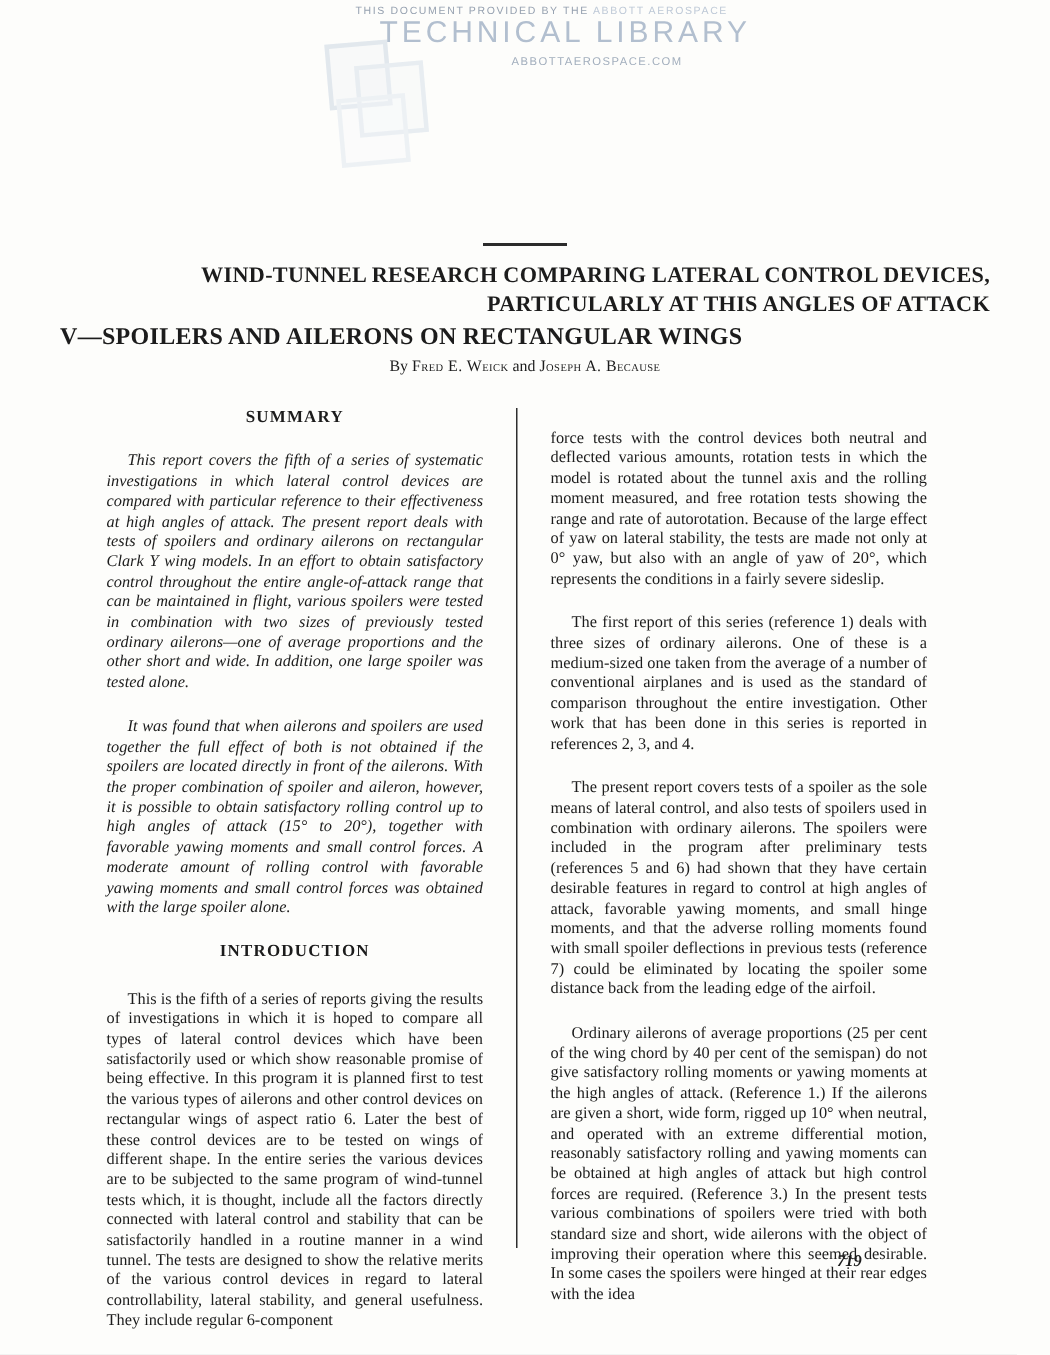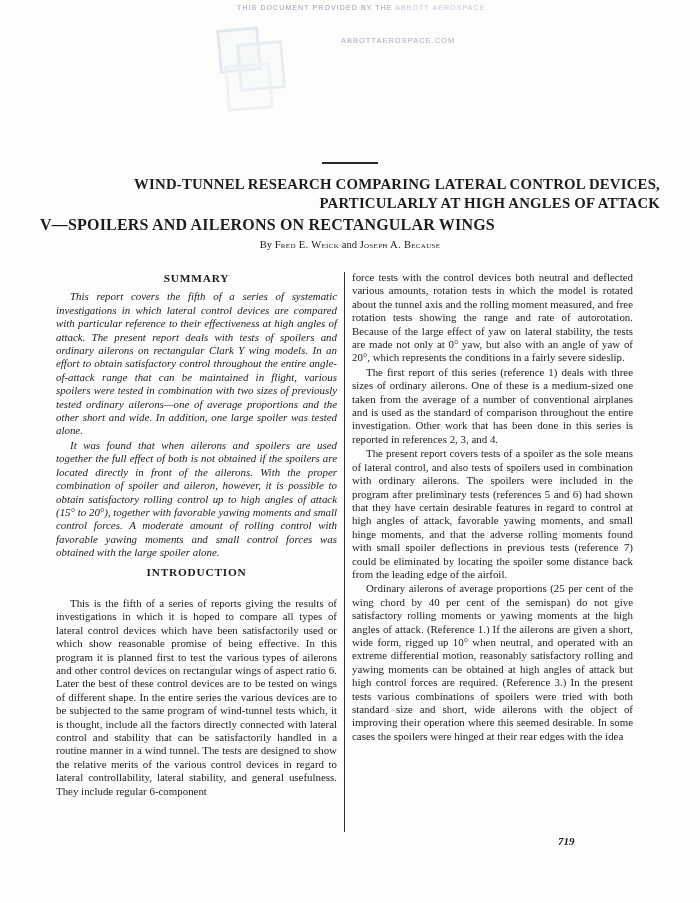--- a/index.html
+++ b/index.html
@@ -49,21 +49,21 @@
                font-size:10.6px; }
   .byline .sc { font-variant: small-caps; letter-spacing:.3px; }
 
   
   .columns { position:absolute; top:270px; left:55px; width:580px;
              display:flex; align-items:flex-start; }
   .col { width:283px; font-size:10.9px; line-height:13.4px; text-align:justify;
          text-justify:inter-word; }
   .col-divider { width:1px; background:#2e2e2e; margin:2px 6px 0 6px;
                  height:560px; flex:none; }
-  .col p { margin:1px; text-indent:14px; }
+  .col p { margin:16px; text-indent:14px; }
   .col p.no-indent { text-indent:0; }
   .italic { font-style:italic; }
   .sec-head { text-align:center; font-weight:bold; font-size:11.3px;
               letter-spacing:.8px; margin:2px 0 5px 0; }
   .sec-head.intro { margin:6px 0 18px 0; }
 
   
   .page-number { position:absolute; top:835px; left:558px; width:44px;
                  text-align:left; font-size:11px; font-weight:bold;font-style:italic; }
 </style>
@@ -75,27 +75,28 @@
   <div class="watermark">
     <div class="wm-cube">
       <div class="f1"></div>
         <div class="f2"></div>
         <div class="f3"></div>
     </div>
     <div class="wm-line1">
       <span class="wm-dark">THIS DOCUMENT PROVIDED BY THE</span>
       <span class="wm-light">ABBOTT AEROSPACE</span>
     </div>
+    <div class="wm-line2">TECHNICAL LIBRARY</div>
     <div class="wm-line3">ABBOTTAEROSPACE.COM</div>
   </div>
 
   <div class="title-rule"></div>
   <div class="main-title">
     <div>WIND-TUNNEL RESEARCH COMPARING LATERAL CONTROL DEVICES,</div>
-    <div>PARTICULARLY AT HIGH ANGLES OF ATTACK</div>
+    <div>PARTICULARLY AT THIS ANGLES OF ATTACK</div>
   </div>
   <div class="subtitle">V—SPOILERS AND AILERONS ON RECTANGULAR WINGS</div>
   <div class="byline">
     <span>By </span><span class="sc">Fred E. Weick</span><span> and </span><span class="sc">Joseph A. Because</span>
   </div>
 
   <div class="columns">
 
     <div class="col">
       <div class="sec-head">SUMMARY</div>

